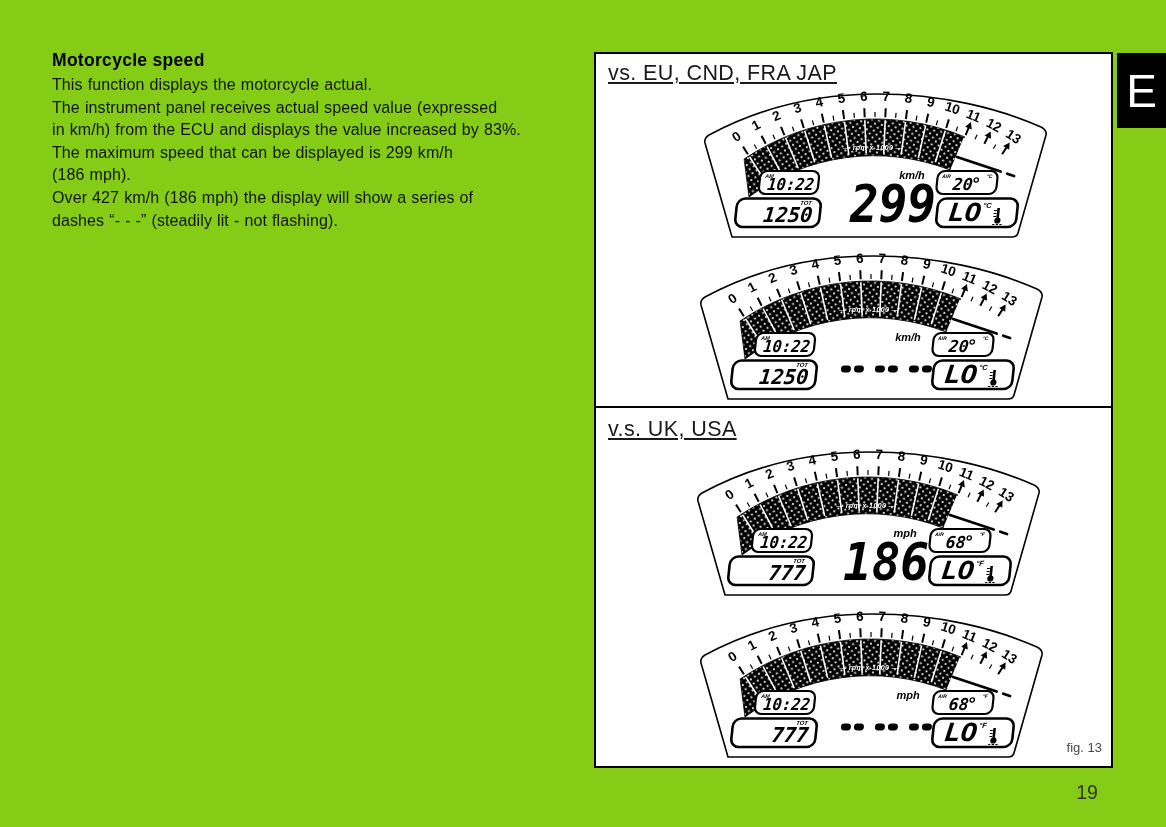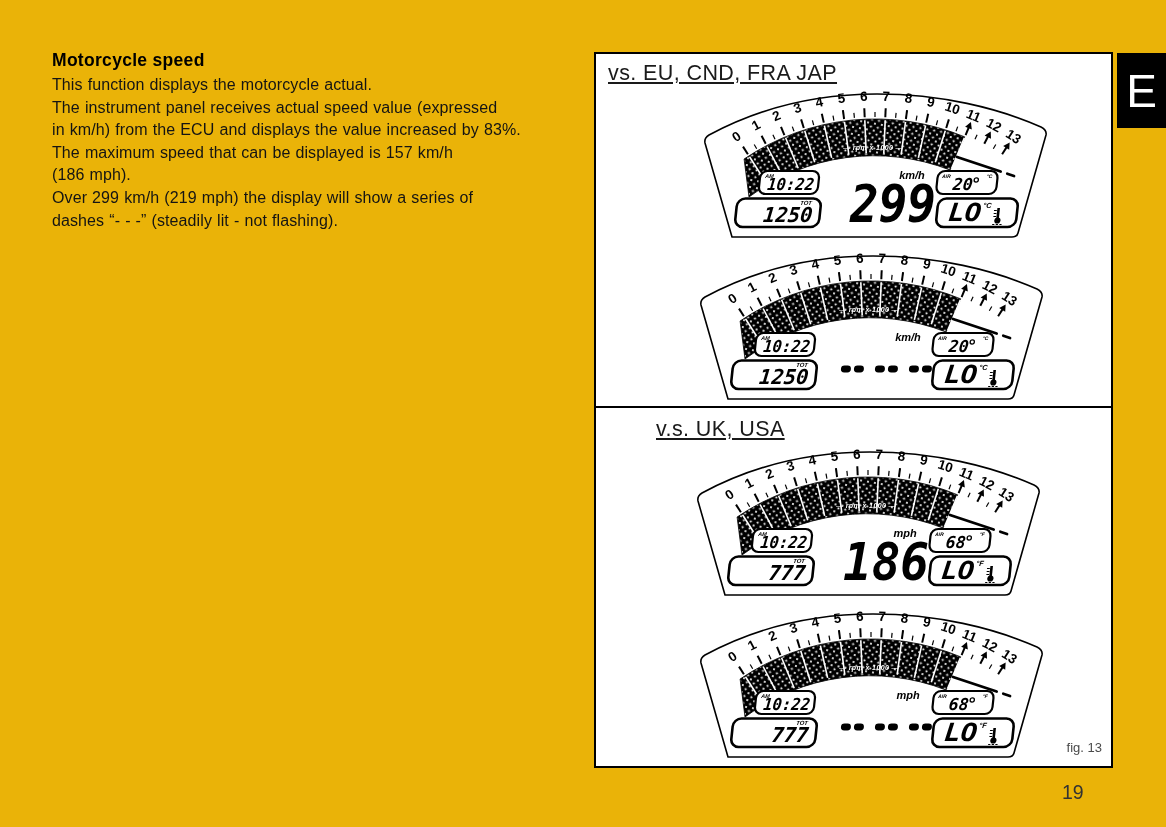--- a/index.html
+++ b/index.html
@@ -1,31 +1,31 @@
 <!DOCTYPE html>
 <html><head>
 <meta charset="utf-8">
 <style>
   html,body{margin:0;padding:0;background:#fff;}
-  #page{position:relative;width:1166px;height:827px;background:#eab308;overflow:hidden;
+  #page{position:relative;width:1166px;height:827px;background:#84cc16;overflow:hidden;
         font-family:"Liberation Sans",sans-serif;color:#111;}
 
   
   .article{position:absolute;left:52px;top:50px;width:530px;}
   .article h1{margin:0 0 3px 0;font-size:17.5px;font-weight:700;letter-spacing:.3px;color:#000;}
   .article p{margin:0;font-size:16px;line-height:22.6px;white-space:pre-line;color:#141414;
              letter-spacing:.1px;word-spacing:.5px;}
 
   
   .figure-box{position:absolute;left:594px;top:52px;width:515px;height:712px;
               border:2px solid #000;background:#fff;}
   .fig-divider{position:absolute;left:594px;top:406px;width:519px;height:2px;background:#000;}
   .section-label{position:absolute;font-size:21.5px;letter-spacing:.4px;color:#1a1a1a;text-decoration:underline;}
   #label-eu{left:608px;top:61px;}
-  #label-uk{left:608px;top:417px;margin-left:48px;}
+  #label-uk{left:608px;top:417px;}
   .fig-caption{position:absolute;left:1030px;top:740px;width:72px;text-align:right;
                font-size:13px;color:#4a4a4a;}
 
   
   .gauge{position:absolute;width:350px;height:152px;}
   .gauge svg{width:100%;height:100%;display:block;}
 
   
   .g-num{font-family:"Liberation Sans",sans-serif;font-weight:700;font-size:13.5px;fill:#000;}
   .seg{font-family:"DejaVu Sans Mono",monospace;font-weight:700;font-style:italic;fill:#000;}
@@ -33,36 +33,36 @@
   .rpm-lbl{font-family:"Liberation Sans",sans-serif;font-weight:700;font-style:italic;
            font-size:7px;fill:#fff;letter-spacing:.4px;}
   .unit-lbl{font-family:"Liberation Sans",sans-serif;font-weight:700;font-style:italic;
             font-size:11px;fill:#000;}
 
   
   .e-tab{position:absolute;left:1117px;top:53px;width:49px;height:75px;background:#000;
          display:flex;align-items:center;justify-content:center;}
   .e-tab span{color:#fff;font-size:46px;font-weight:400;font-family:"Liberation Sans",sans-serif;}
 
-  .page-number{position:absolute;left:1062px;top:781px;width:50px;text-align:left;
+  .page-number{position:absolute;left:1062px;top:781px;width:50px;text-align:center;
                font-size:19.5px;color:#333;}
 </style>
 </head>
 <body>
 
 <div id="page">
 
   <section class="article">
     <h1>Motorcycle speed</h1>
     <p>This function displays the motorcycle actual.</p>
     <p>The instrument panel receives actual speed value (expressed
 in km/h) from the ECU and displays the value increased by 83%.</p>
-    <p>The maximum speed that can be displayed is 157 km/h
+    <p>The maximum speed that can be displayed is 299 km/h
 (186 mph).</p>
-    <p>Over 299 km/h (219 mph) the display will show a series of
+    <p>Over 427 km/h (186 mph) the display will show a series of
 dashes “- - -” (steadily lit - not flashing).</p>
   </section>
 
   <div class="figure-box"></div>
   <div class="fig-divider"></div>
 
   <div class="section-label" id="label-eu">vs. EU, CND, FRA JAP</div>
   <div class="section-label" id="label-uk">v.s. UK, USA</div>
 
   <div class="gauge" style="left:701px;top:91px;">

